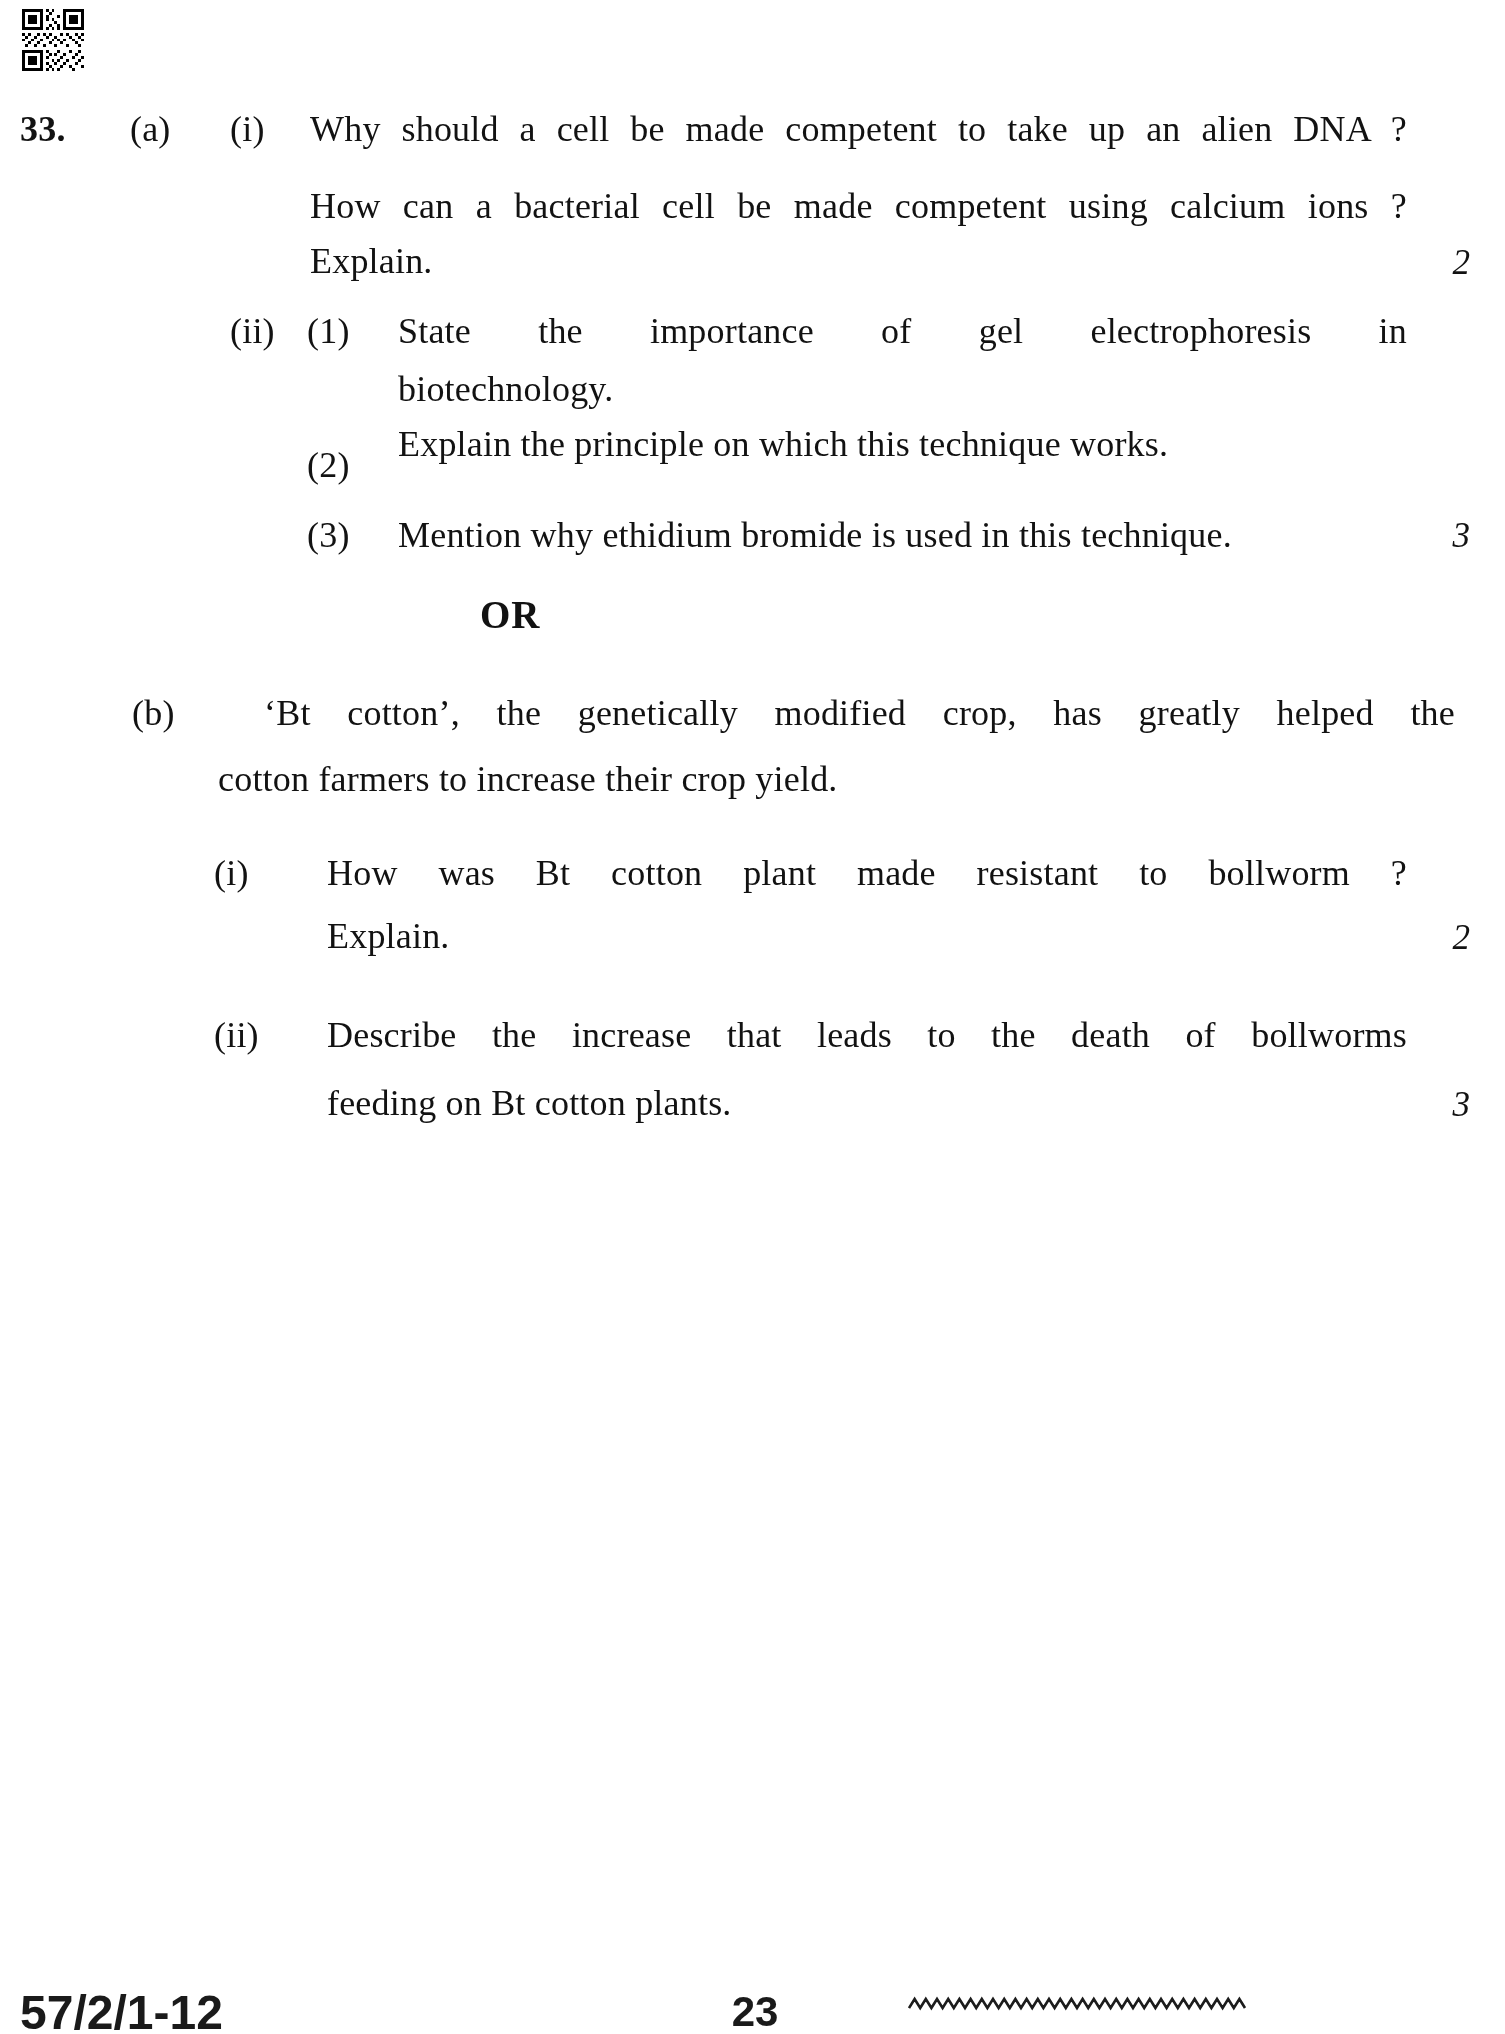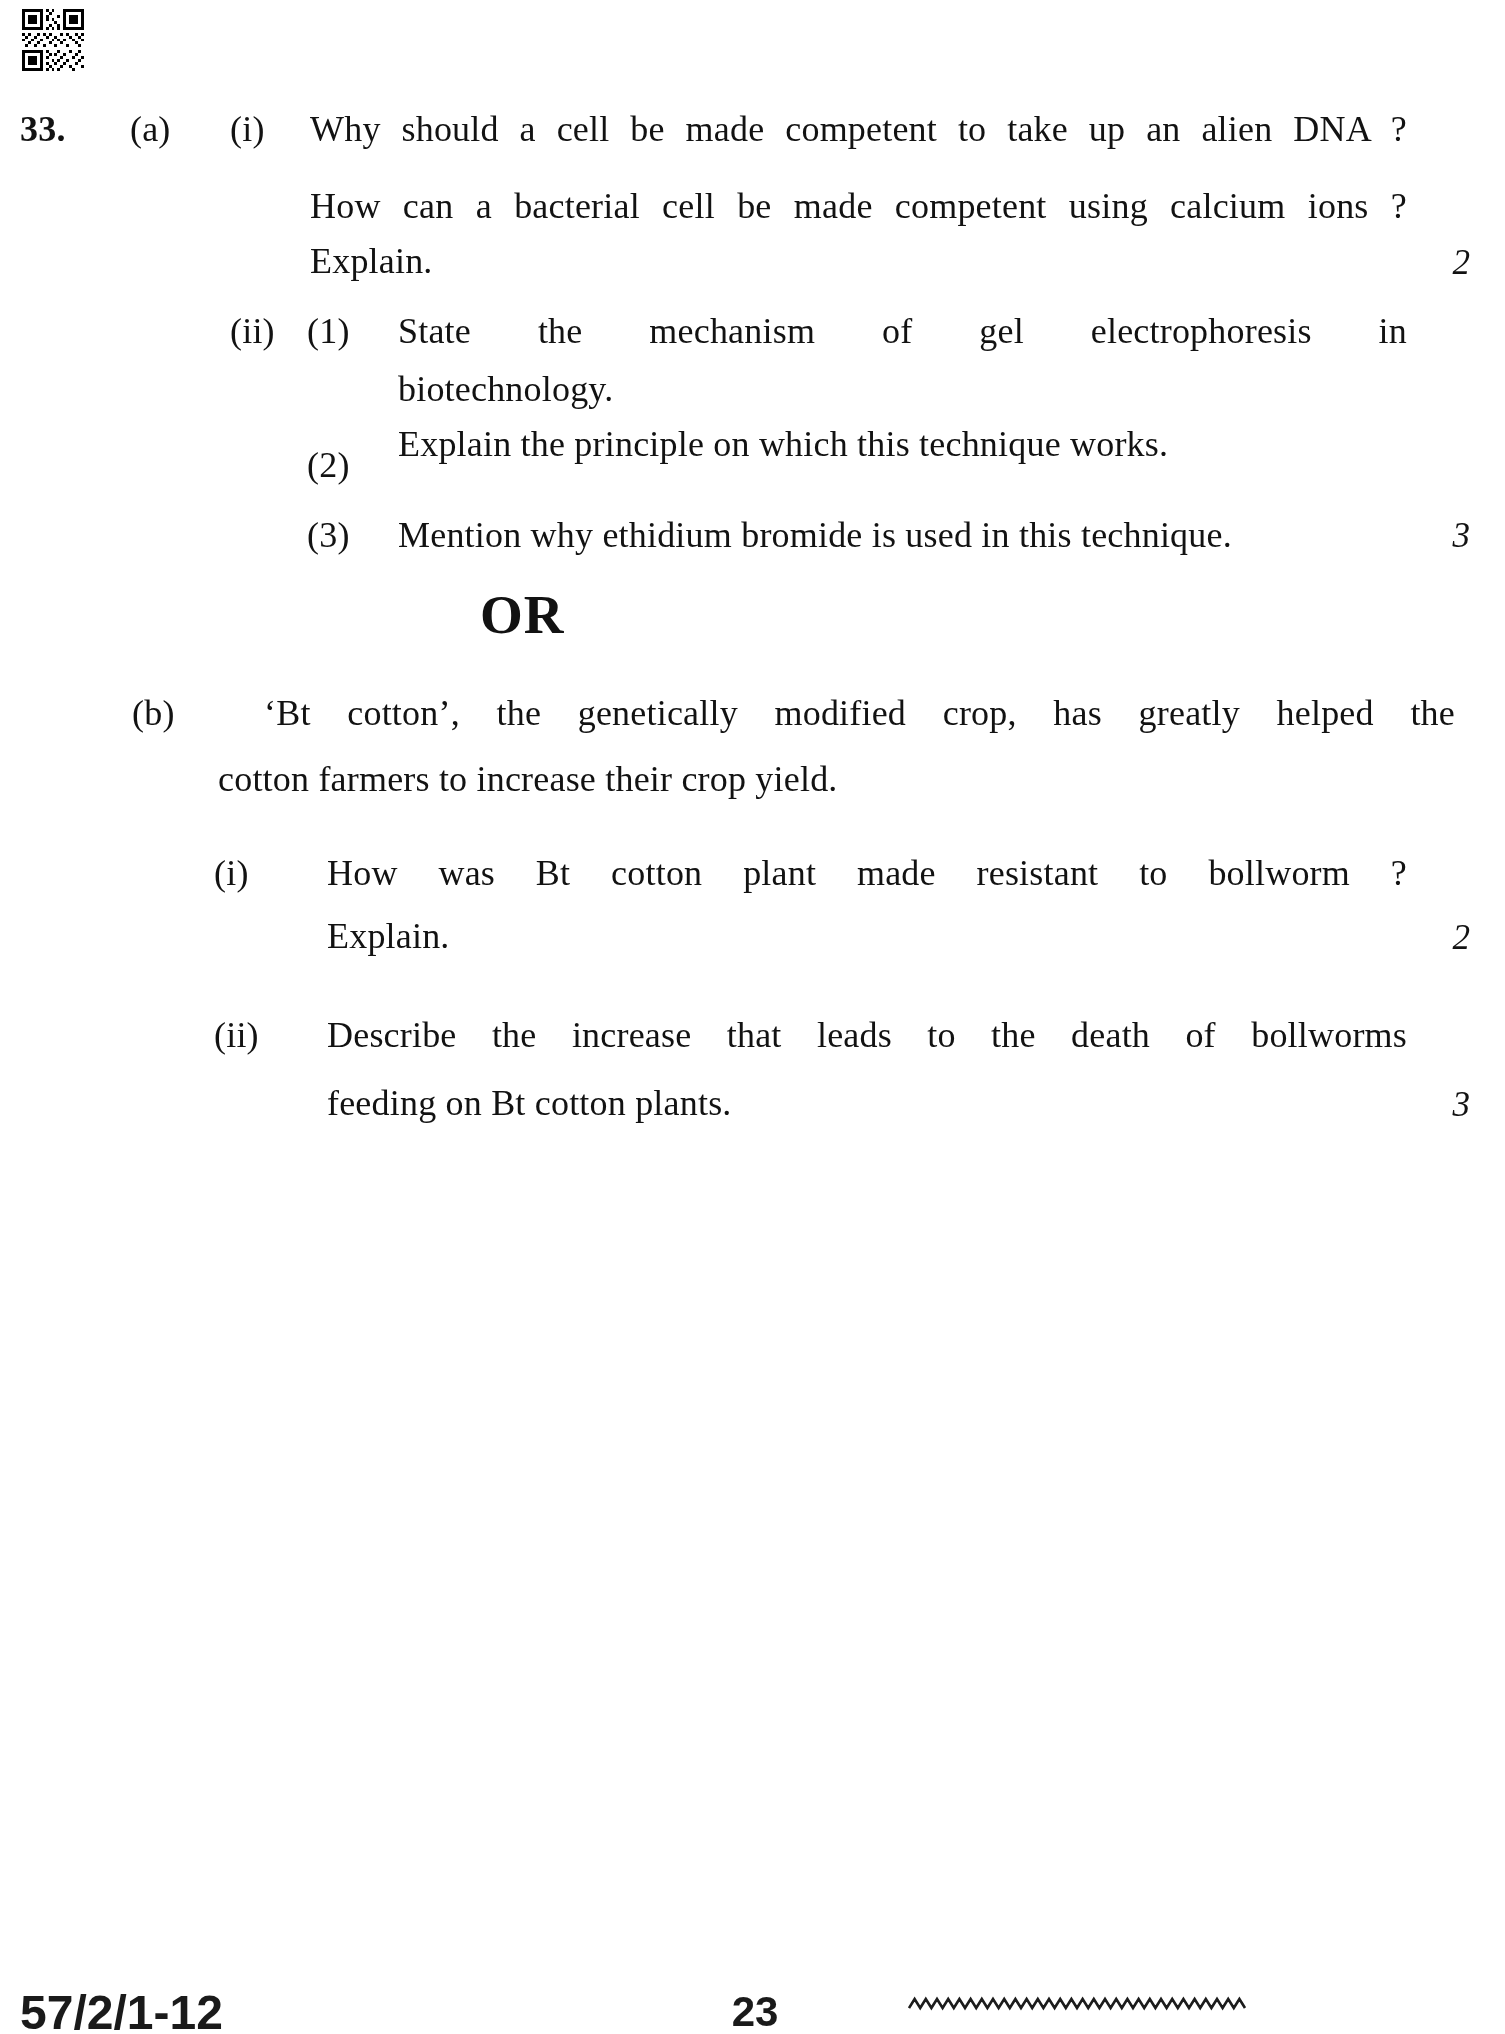--- a/index.html
+++ b/index.html
@@ -35,21 +35,21 @@
     position: absolute;
     font-size: 35px;
     line-height: 46px;
     font-style: italic;
     width: 64px;
     text-align: right;
   }
   .or {
     position: absolute;
     font-weight: 700;
-    font-size: 55px;
+    font-size: 39px;
     line-height: 46px;
     letter-spacing: 1px;
   }
   .footer-code {
     position: absolute;
     left: 20px; top: 1985px;
     font-family: "Liberation Sans", "DejaVu Sans", sans-serif;
     font-weight: 700;
     font-size: 48px;
     letter-spacing: 0px;
@@ -165,21 +165,21 @@
   <div class="line qnum" style="left:20px; top:106px;">33.</div>
   <div class="line" style="left:130px; top:106px;">(a)</div>
   <div class="line" style="left:230px; top:106px;">(i)</div>
   <div class="jline" style="left:310px; top:106px; width:1097px;">Why should a cell be made competent to take up an alien DNA ?</div>
   <div class="jline" style="left:310px; top:183px; width:1097px;">How can a bacterial cell be made competent using calcium ions ?</div>
   <div class="line" style="left:310px; top:238px;">Explain.</div>
   <div class="marks" style="left:1406px; top:240px;">2</div>
 
   <div class="line" style="left:230px; top:308px;">(ii)</div>
   <div class="line" style="left:307px; top:308px;">(1)</div>
-  <div class="jline" style="left:398px; top:308px; width:1009px;">State the mechanism of gel electrophoresis in</div>
+  <div class="jline" style="left:398px; top:308px; width:1009px;">State the importance of gel electrophoresis in</div>
   <div class="line" style="left:398px; top:366px;">biotechnology.</div>
   <div class="line" style="left:307px; top:442px;">(2)</div>
   <div class="line" style="left:398px; top:421px;">Explain the principle on which this technique works.</div>
   <div class="line" style="left:307px; top:512px;">(3)</div>
   <div class="line" style="left:398px; top:512px;">Mention why ethidium bromide is used in this technique.</div>
   <div class="marks" style="left:1406px; top:513px;">3</div>
 
   <div class="or" style="left:480px; top:592px;">OR</div>
 
   <div class="line" style="left:132px; top:690px;">(b)</div>

